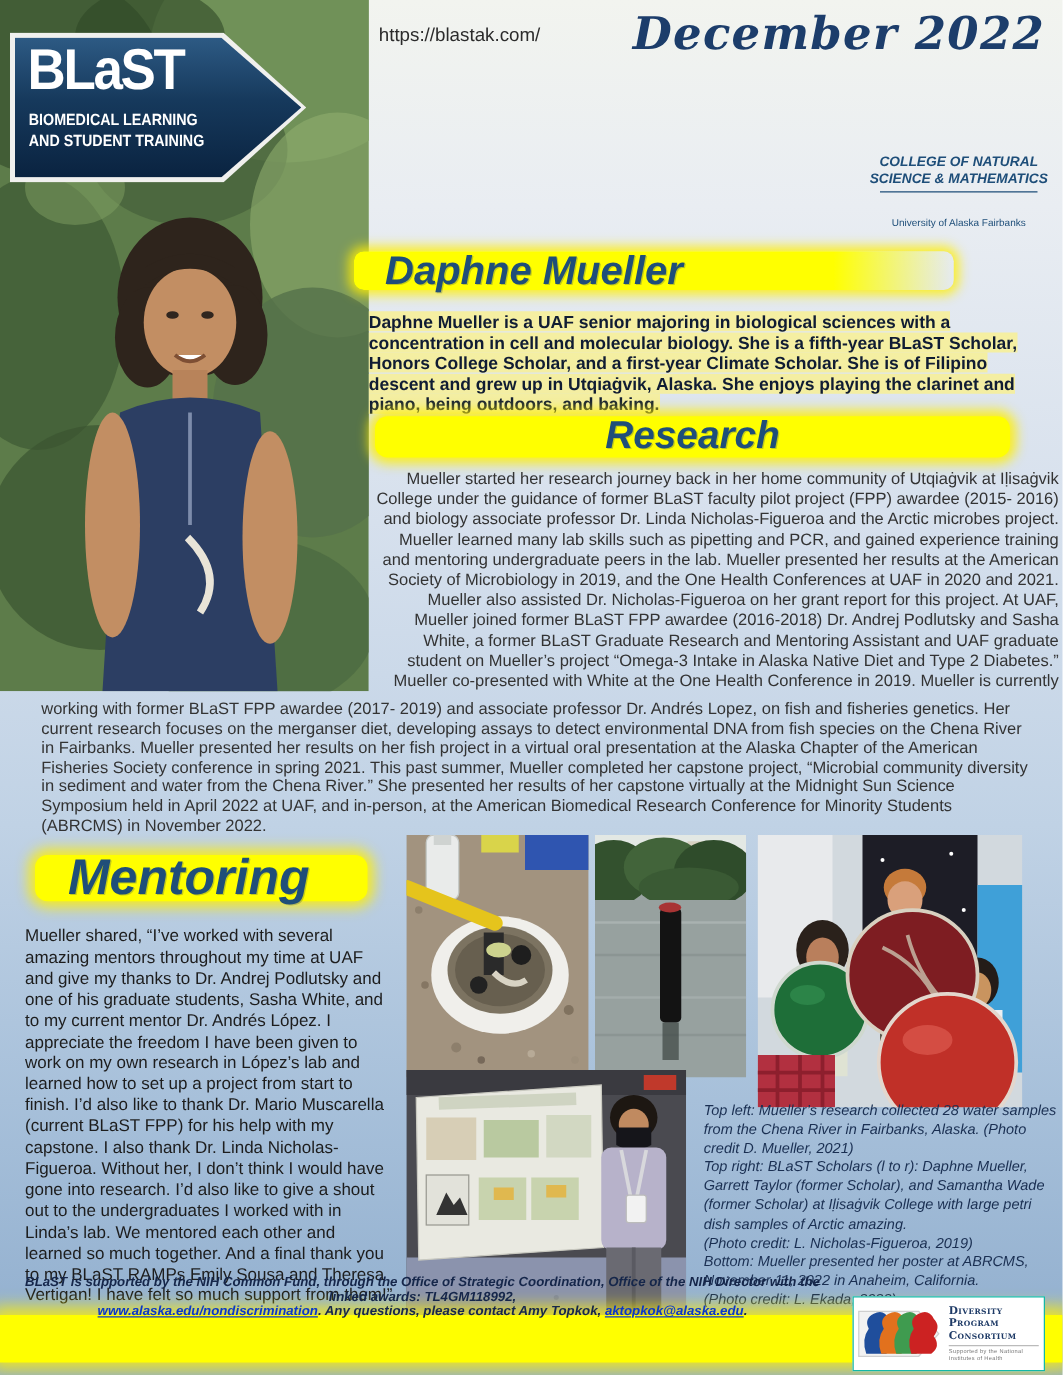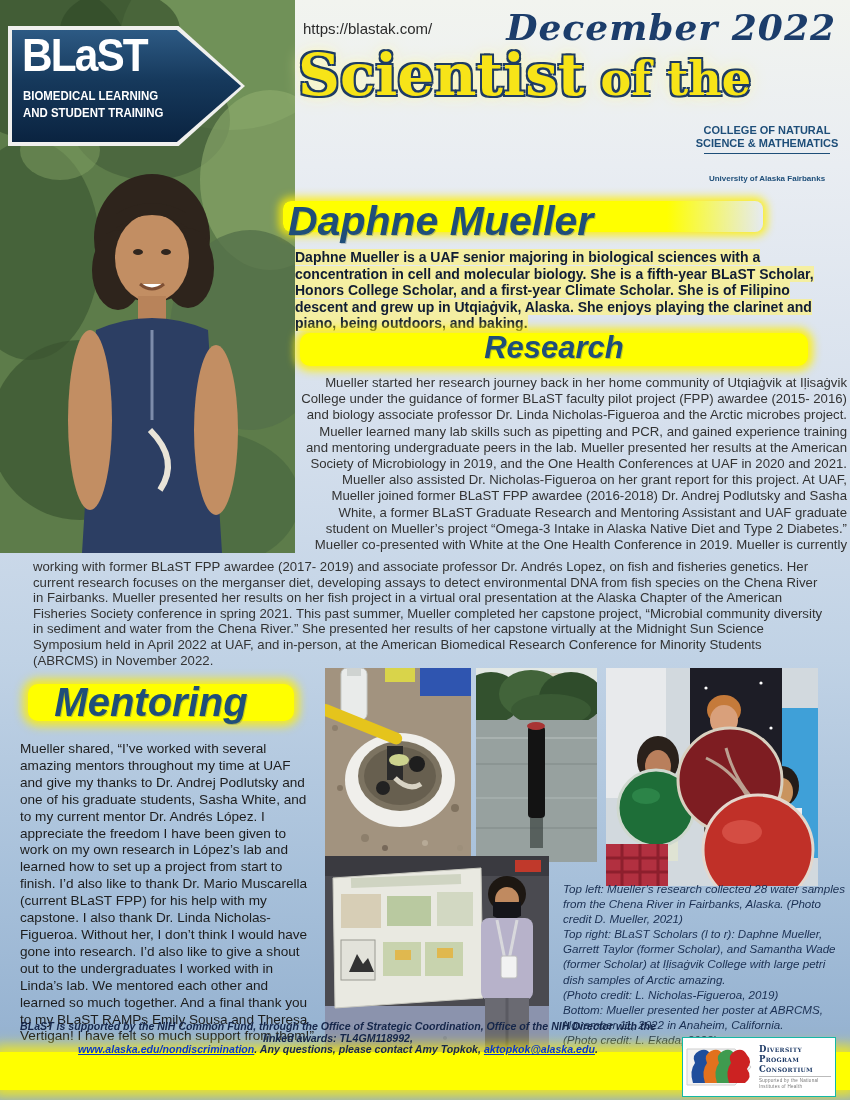--- a/index.html
+++ b/index.html
@@ -28,30 +28,30 @@
   .issue-date{right:14px;top:6px;font-family:"DejaVu Serif",serif;font-style:italic;font-weight:bold;
     font-size:36px;color:#1c3d6b;letter-spacing:1px;}
   .main-title{left:298px;top:48px;font-family:"DejaVu Serif",serif;font-weight:bold;line-height:.95;
     color:#f7e418;
     text-shadow:-2px -2px 0 #1e3c64,2px -2px 0 #1e3c64,-2px 2px 0 #1e3c64,2px 2px 0 #1e3c64,
                  0 0 18px rgba(255,250,170,.95),0 0 8px rgba(255,250,170,.8);}
   .title-big{font-size:58px;}
   .title-small{font-size:46px;}
   .uaf-logo{left:686px;top:122px;width:162px;text-align:center;color:#1e4e79;}
   .uaf-acronym{font-size:34px;font-weight:bold;letter-spacing:-2px;line-height:1;}
-  .uaf-college{font-size:11px;font-weight:bold;line-height:1.15;margin-top:2px;}
+  .uaf-college{font-size:11px;font-weight:bold;line-height:1.15;margin-top:2px;font-style:italic;}
   .uaf-divider{border:0;border-top:1px solid #1e4e79;margin:4px 18px 3px 18px;}
-  .uaf-univ{font-size:8px;font-weight:bold;margin-top:20px;}
+  .uaf-univ{font-size:8px;font-weight:normal;margin-top:20px;}
   
   .hl-bar{position:absolute;background:linear-gradient(90deg,#ffff00 80%,rgba(255,255,0,0) 100%);
     border-radius:8px;box-shadow:0 0 9px 4px rgba(255,238,0,.85);}
   .section-heading{position:absolute;font-style:italic;font-weight:bold;color:#1f4e79;
     text-shadow:1px 1px 0 rgba(20,50,90,.25);white-space:nowrap;}
   .profile-bar{left:283px;top:201px;width:480px;height:31px;}
-  .profile-name{left:288px;top:198px;font-size:41px;}
+  .profile-name{left:308px;top:198px;font-size:32px;}
   .research-bar{left:300px;top:333px;width:508px;height:33px;border-radius:10px;box-shadow:0 0 9px 5px rgba(255,238,0,.85);background:#ffff00;}
   .research-heading{left:300px;top:330px;width:508px;text-align:center;font-size:31px;white-space:normal;}
   .mentoring-bar{left:28px;top:684px;width:266px;height:37px;border-radius:10px;box-shadow:0 0 10px 5px rgba(255,238,0,.85);background:#ffff00;}
   .mentoring-heading{left:28px;top:680px;width:246px;text-align:center;font-size:40px;white-space:normal;}
   
   .intro{left:295px;top:249px;width:543px;font-size:14px;line-height:16.6px;font-weight:bold;color:#101c33;}
   .intro .hl-ink{background:rgba(255,243,120,.65);box-decoration-break:clone;-webkit-box-decoration-break:clone;}
   .research-col{left:298px;top:375px;width:549px;font-size:13.2px;line-height:16.2px;color:#333;text-align:right;}
   .research-full{left:33px;top:559px;width:793px;font-size:13.2px;line-height:15.6px;color:#333;}
   .mentoring-text{left:20px;top:741px;width:294px;font-size:13.6px;line-height:16.9px;color:#1d1d1d;}
@@ -110,21 +110,20 @@
   <div class="blast-arrow-outer"></div>
   <div class="blast-arrow-inner"></div>
   <div class="blast-name">BLaST</div>
   <div class="blast-sub blast-sub1">BIOMEDICAL LEARNING</div>
   <div class="blast-sub blast-sub2">AND STUDENT TRAINING</div>
 </div>
 
 <div class="abs site-url">https://blastak.com/</div>
 <div class="abs issue-date">December 2022</div>
 <div class="abs main-title">
-  <div><span class="title-big">Scientist</span><span class="title-small"> of the</span></div>
 </div>
 
 <div class="abs uaf-logo">
   <div class="uaf-college">COLLEGE OF NATURAL</div>
   <div class="uaf-college" style="margin-top:0;">SCIENCE &amp; MATHEMATICS</div>
   <hr class="uaf-divider">
   <div class="uaf-univ">University of Alaska Fairbanks</div>
 </div>
 
 <div class="hl-bar profile-bar"></div>

